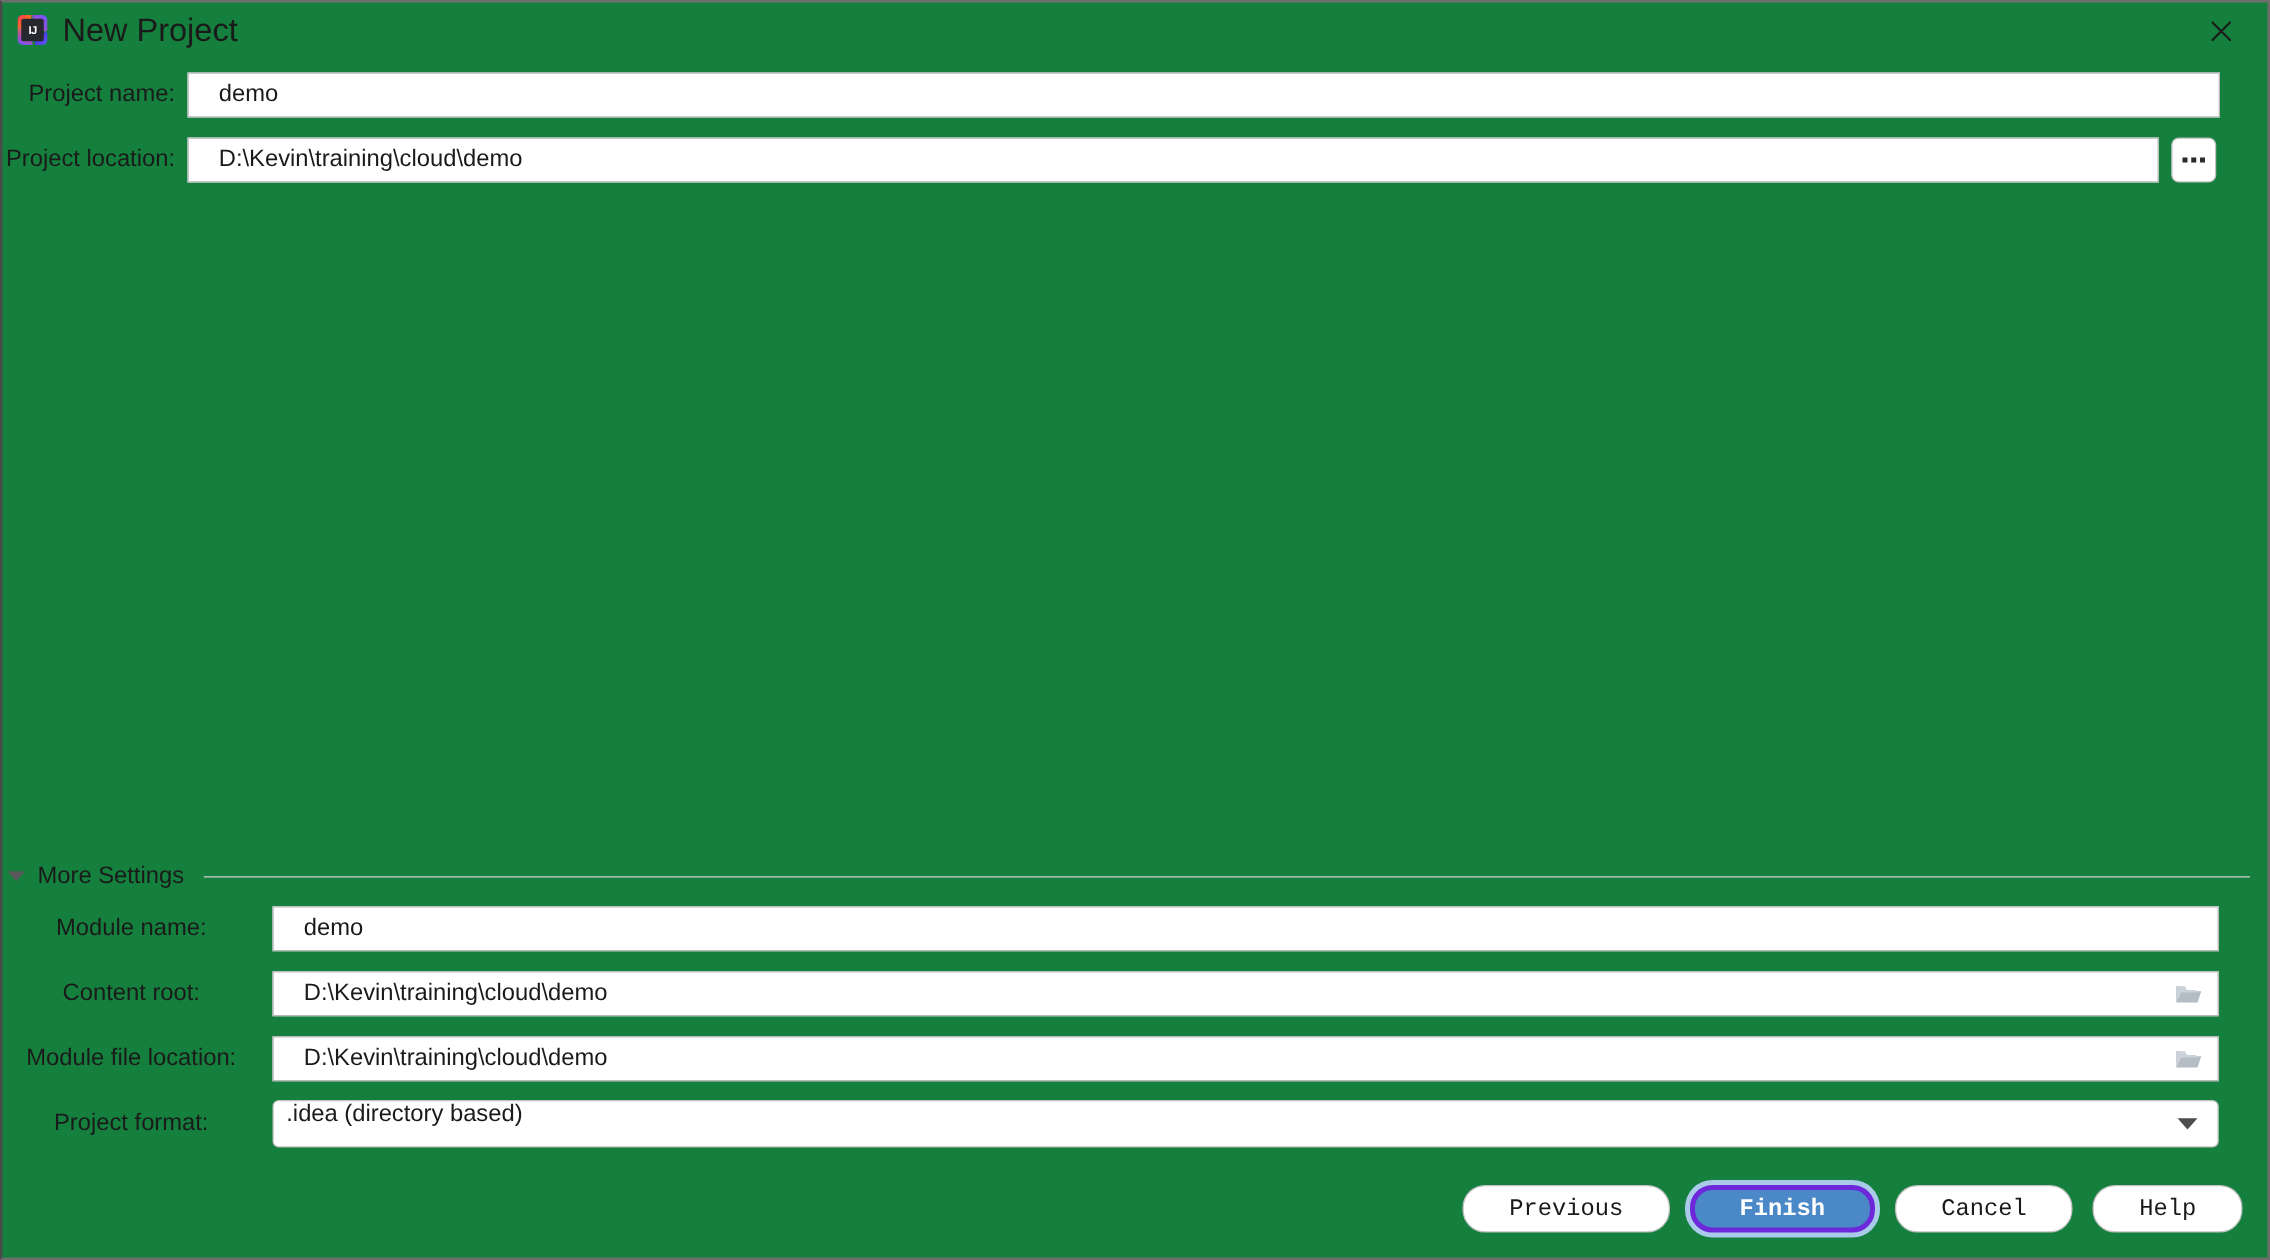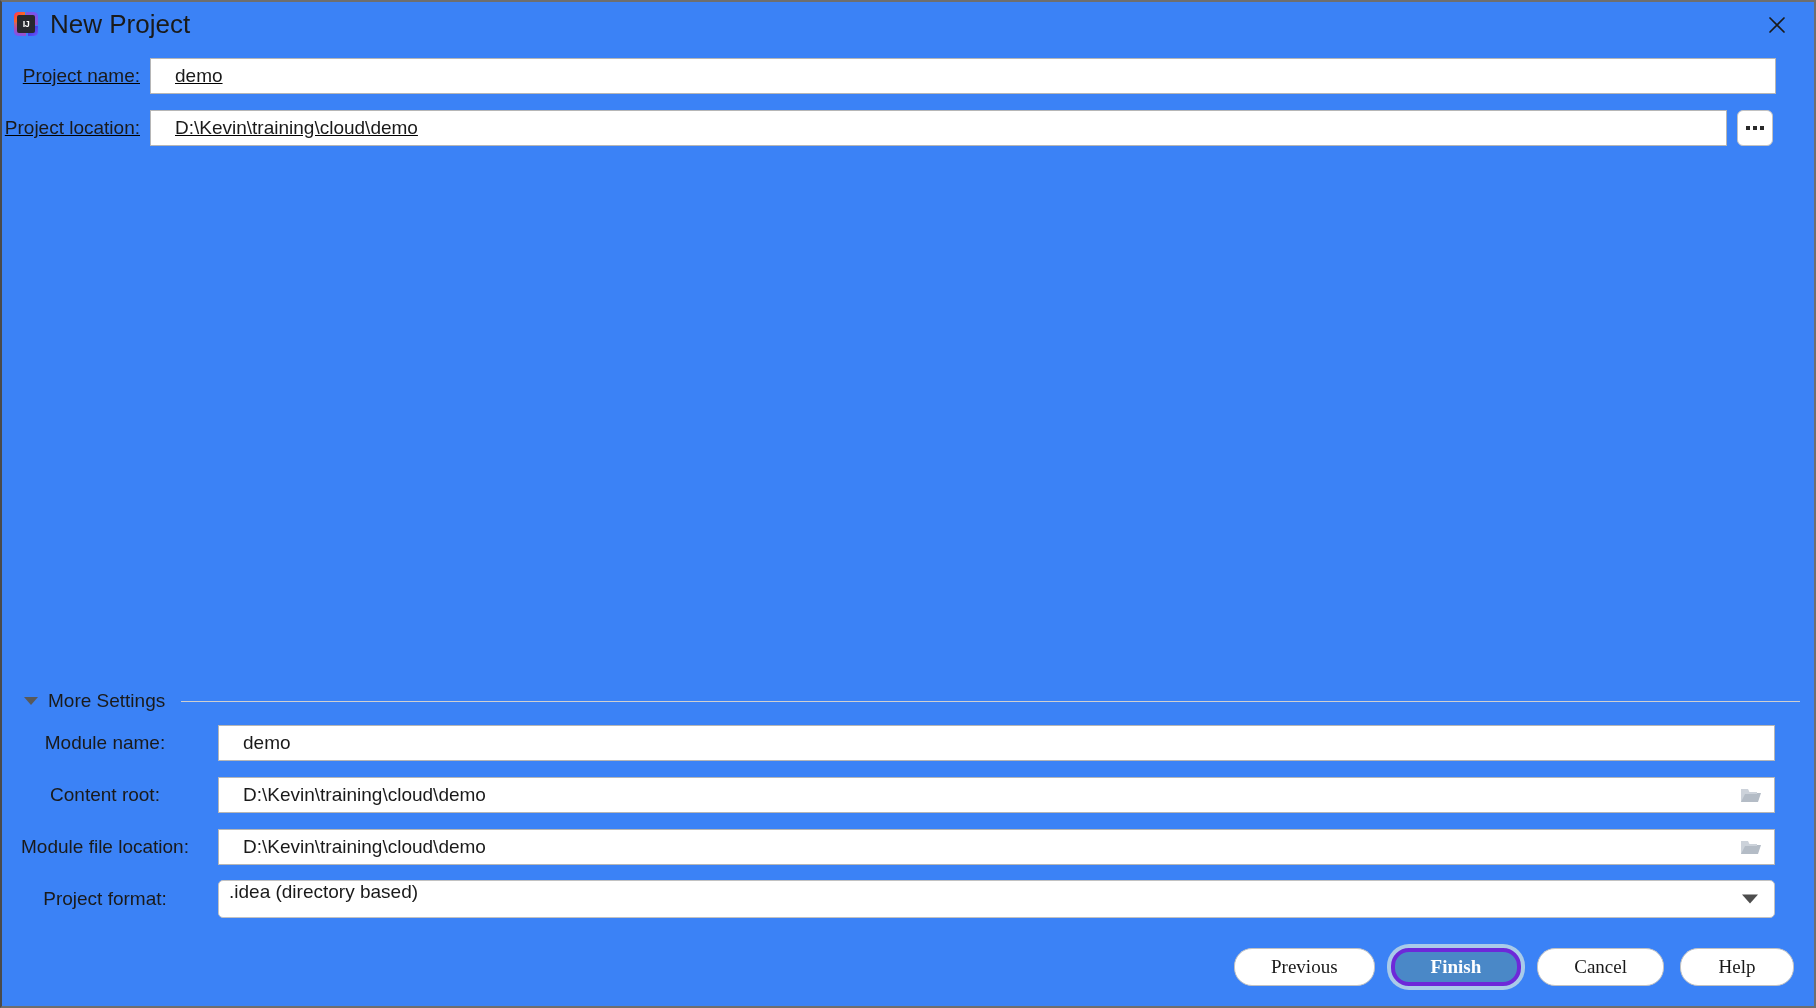--- a/index.html
+++ b/index.html
@@ -9,21 +9,21 @@
     height: 1008px;
     overflow: hidden;
     background: #f0f0f0;
     font-family: "Liberation Sans", sans-serif;
   }
 
   .dialog {
     position: relative;
     width: 1816px;
     height: 1008px;
-    background: #3b82f6;
+    background: #15803d;
     border-left: 2px solid #4a4a4a;
     border-top: 2px solid #6e6e6e;
     border-right: 2px solid #6e6e6e;
     border-bottom: 2px solid #6e6e6e;
   }
 
   
   .titlebar {
     position: absolute;
     left: 0; top: 0;
@@ -107,21 +107,20 @@
     left: 0;
     top: 56px;
     width: 100%;
   }
 
   .row {
     position: relative;
     display: flex;
     align-items: center;
     height: 36px;
-    text-decoration: underline;
   }
   .row + .row { margin-top: 16px; }
 
   .lbl {
     font-size: 19px;
     color: #1a1a1a;
     text-align: right;
     white-space: nowrap;
   }
 
@@ -161,21 +160,21 @@
   }
   .dots-btn i {
     width: 4px; height: 4px;
     background: #2a2a2a;
     display: block;
   }
 
   
   .more-settings {
     position: absolute;
-    left: 22px;
+    left: 4px;
     top: 688px;
     right: 14px;
     display: flex;
     align-items: center;
     gap: 10px;
     cursor: pointer;
   }
   .tri-down {
     width: 0; height: 0;
     border-left: 7px solid transparent;
@@ -267,21 +266,21 @@
   }
   .btn {
     min-width: 114px;
     height: 38px;
     padding: 0 36px;
     background: #ffffff;
     border: 1px solid #c2c2c2;
     border-radius: 18px;
     font-size: 19px;
     color: #1a1a1a;
-    font-family: Liberation Serif, serif;
+    font-family: Liberation Mono, monospace;
     display: flex;
     align-items: center;
     justify-content: center;
     cursor: pointer;
     white-space: nowrap;
   }
   .btn.default {
     background: #4a88c7;
     border: 4px solid #6d28d9;
     color: #ffffff;

